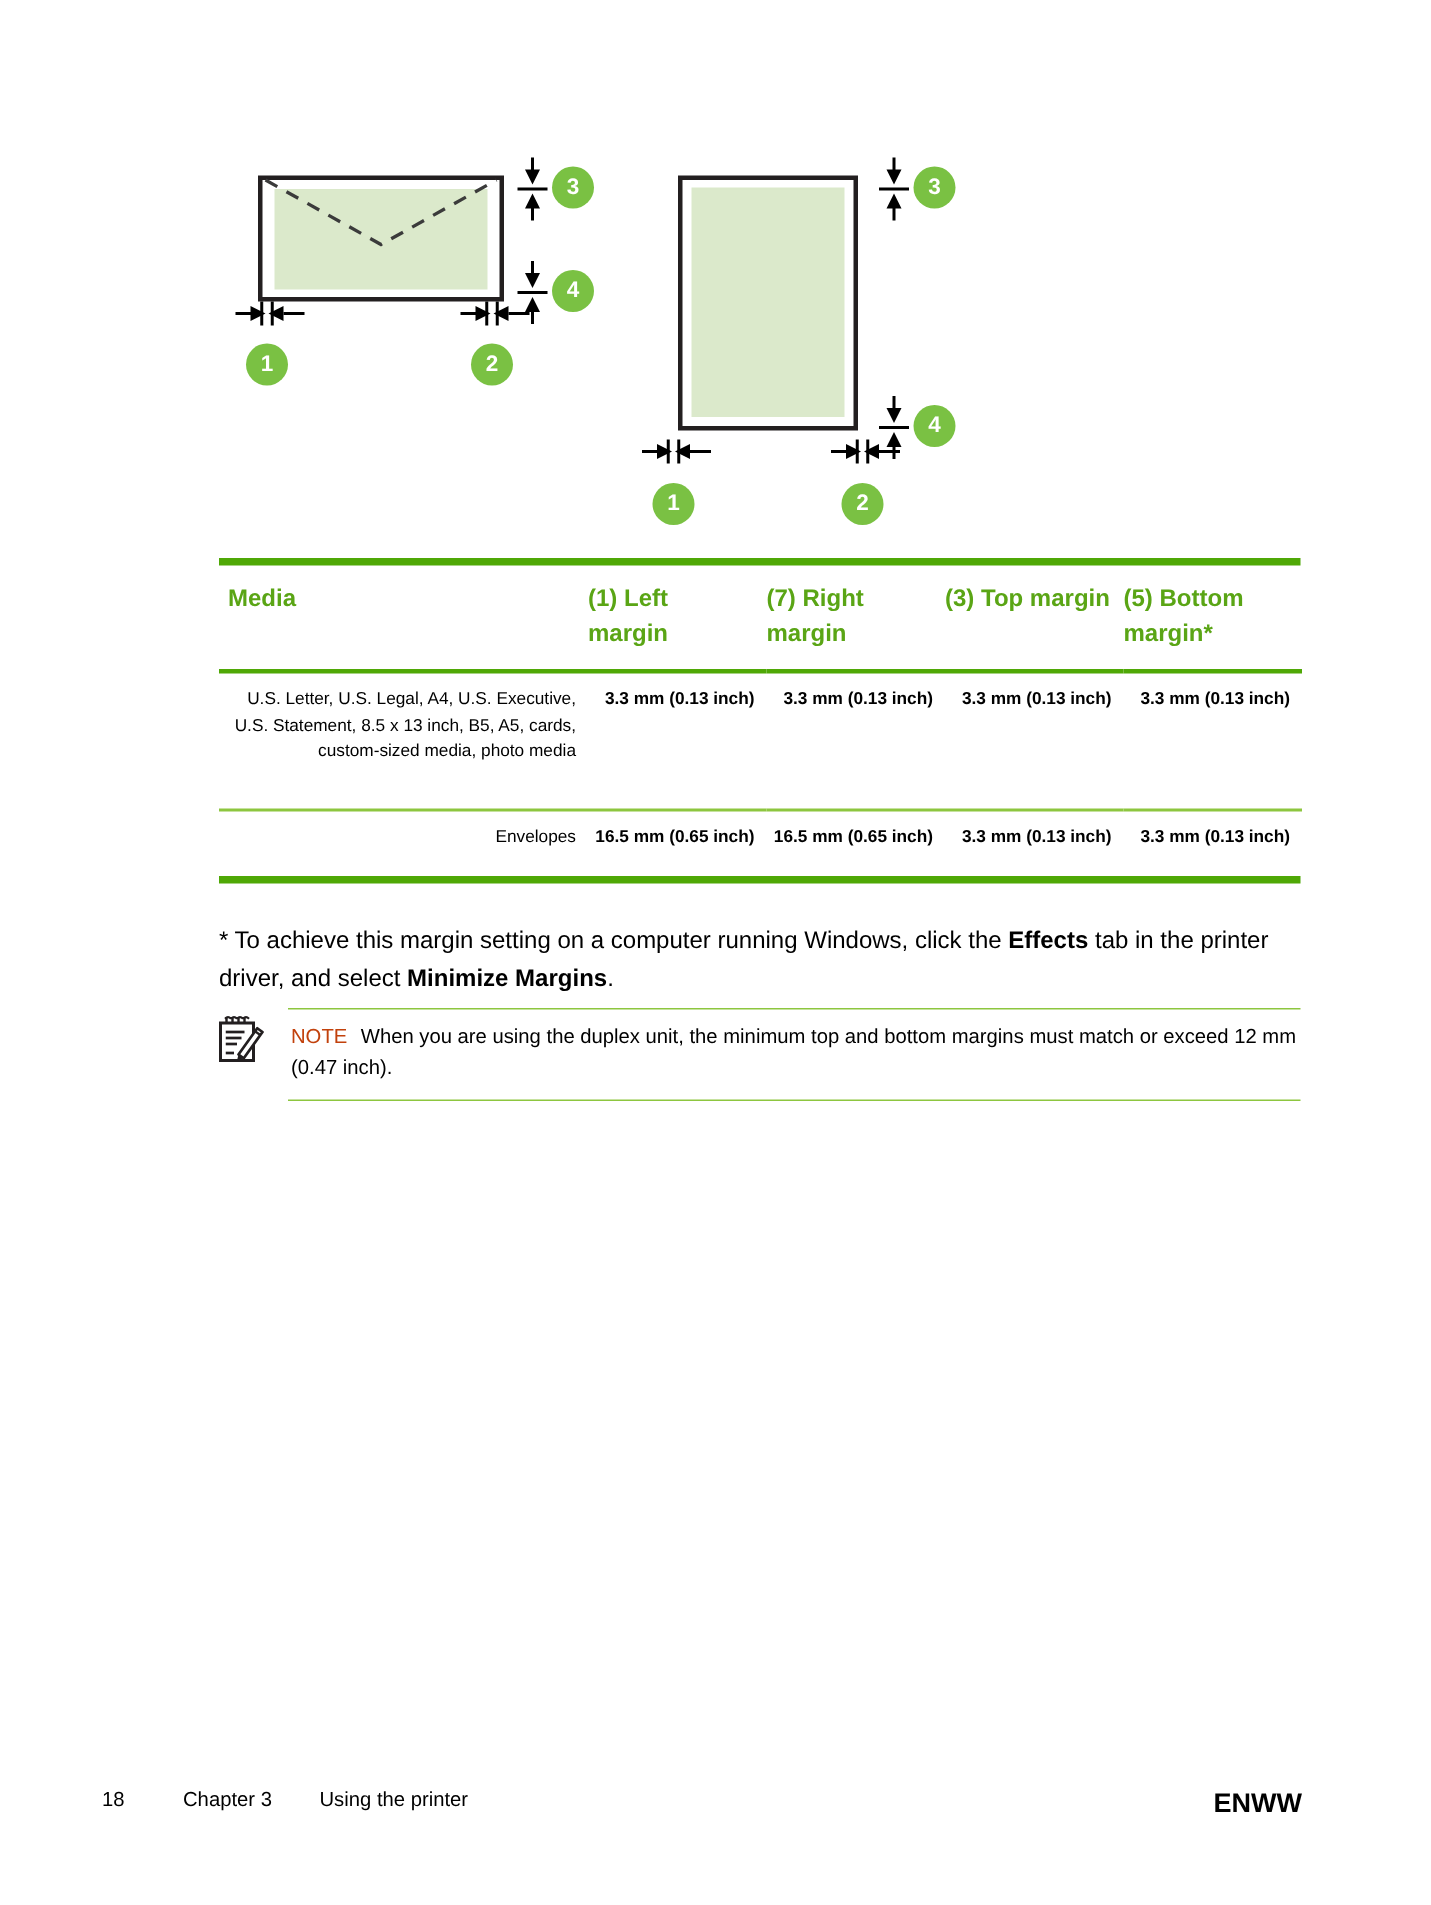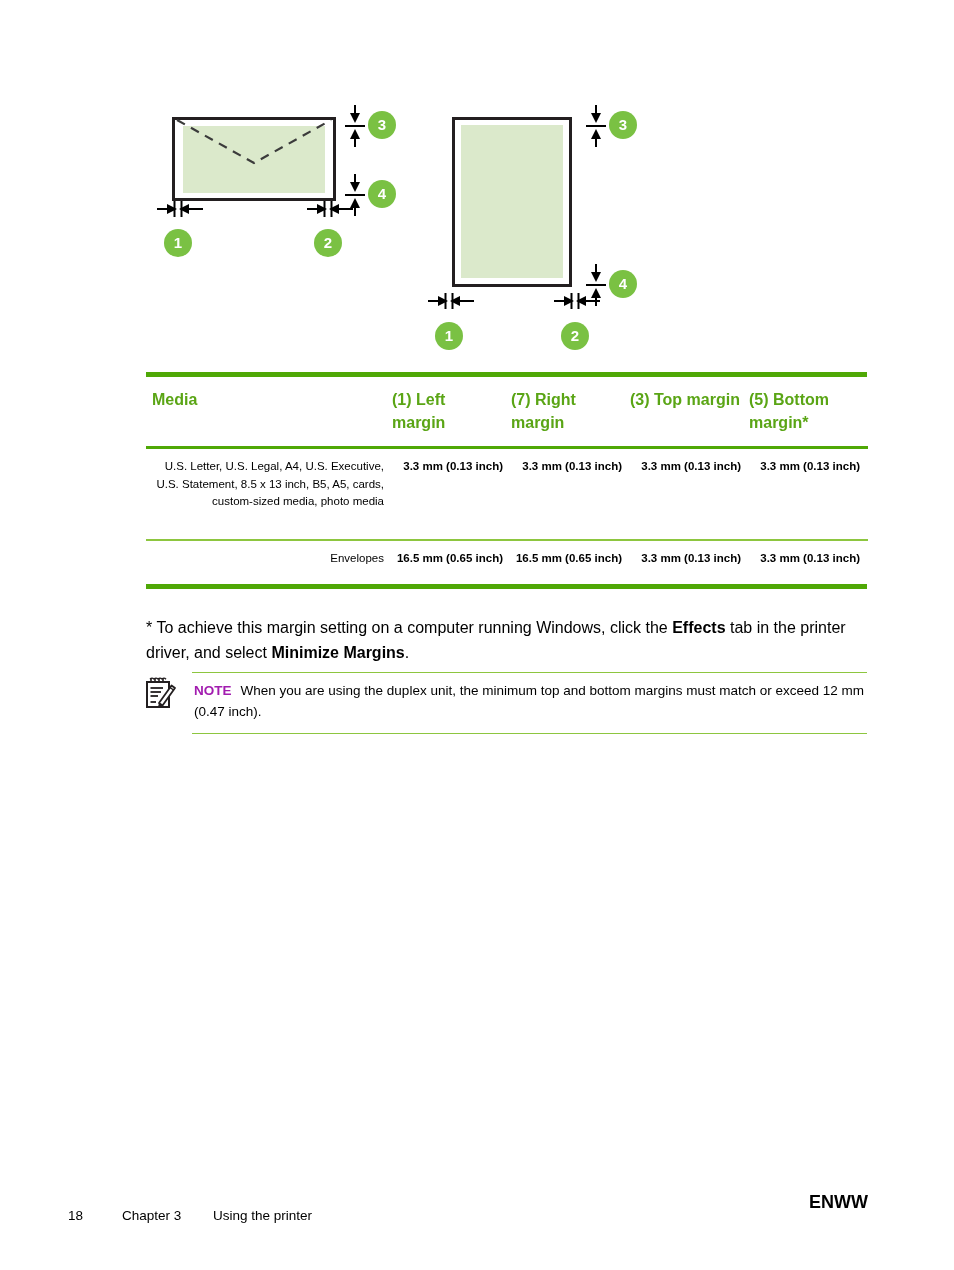--- a/index.html
+++ b/index.html
@@ -159,37 +159,37 @@
     border-top: 1.5px solid #8dc63f;
     border-bottom: 1.5px solid #8dc63f;
     padding: 8px 0 10px 0;
   }
   .note-text {
     font-size: 13.5px;
     line-height: 1.55;
     padding-left: 2px;
   }
   .note-label {
-    color: #a21caf;
-    font-weight: bold;
+    color: #c2410c;
+    font-weight: normal;
     margin-right: 9px;
   }
 
   
   .footer {
     position: absolute;
     left: 68px;
     top: 1192px;
     width: 800px;
     font-size: 13.5px;
     color: #000;
   }
   .footer-left {
     position: absolute;
-    left: 0; top: 16px;
+    left: 0; top: 0;
     white-space: nowrap;
   }
   .f-page { display: inline-block; width: 54px; }
   .f-chapter { display: inline-block; width: 91px; }
   .footer-right {
     position: absolute;
     right: 0; top: 0;
     font-weight: bold;
     font-size: 18px;
   }

